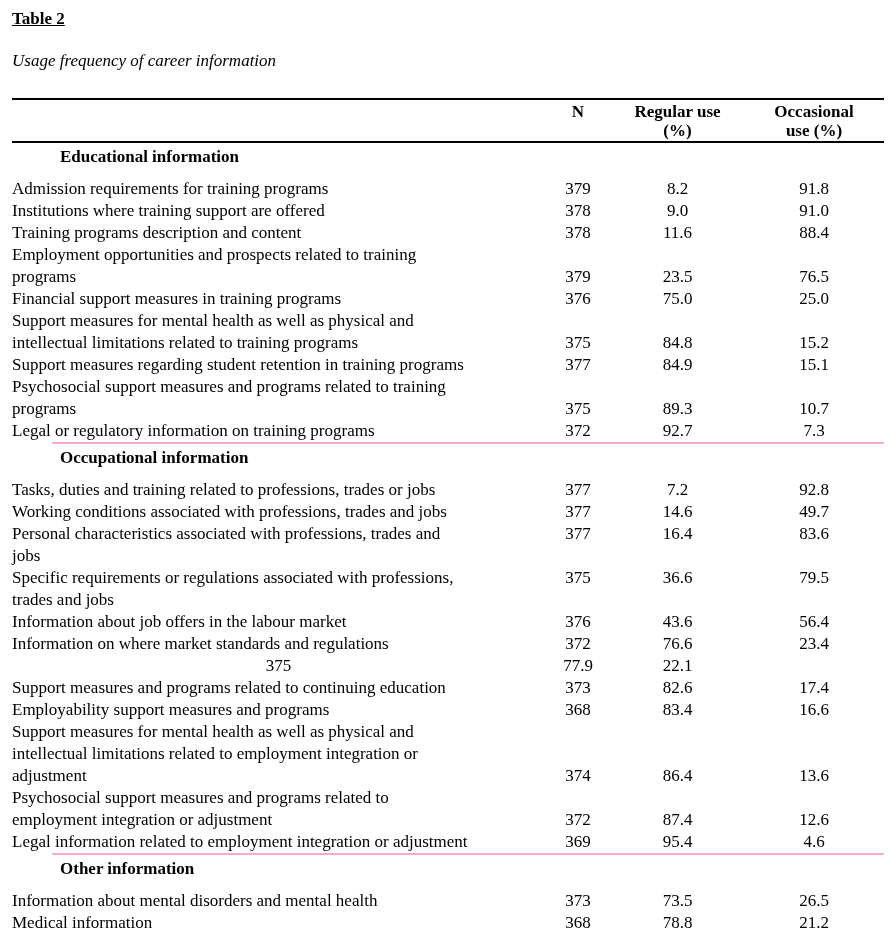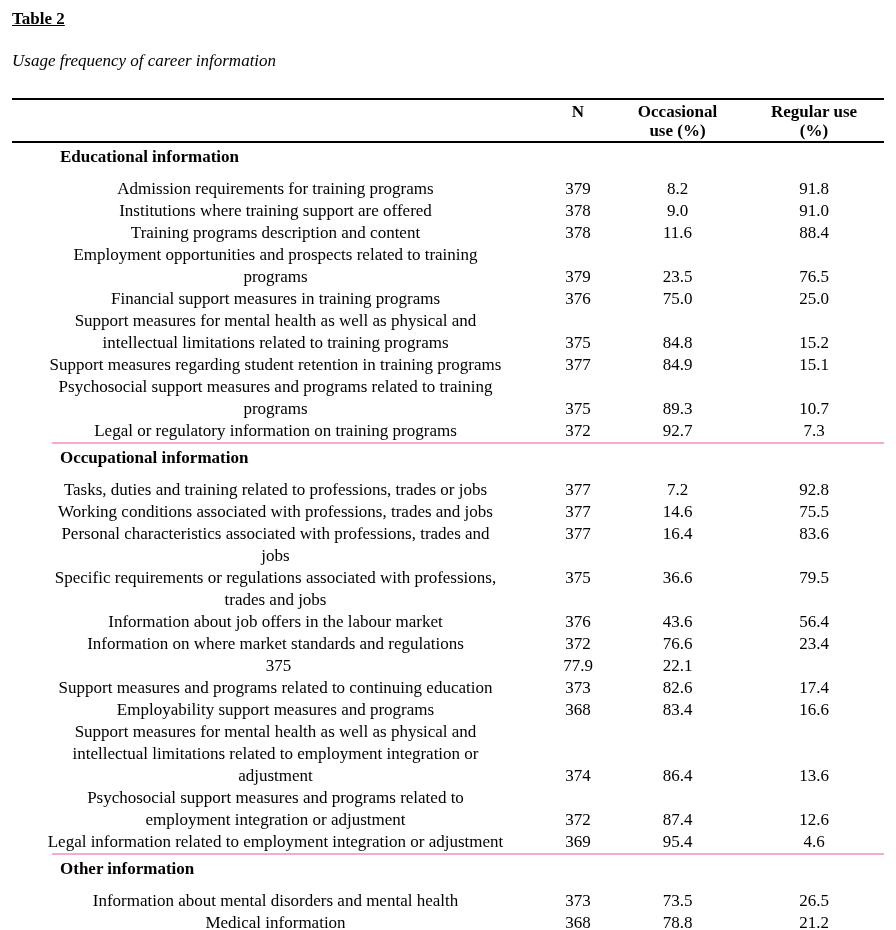--- a/index.html
+++ b/index.html
@@ -55,21 +55,21 @@
   .section-row {
     font-weight: bold;
     line-height: 22px;
     padding: 3px 0 10px 8px;
     margin-left: 40px;
   }
   .section-row.ruled { border-top: 2px solid #f9a8d4; }
 
   
   .data-row .label {
-    text-align: center;
+    text-align: left;
     line-height: 22px;
     padding-right: 6px;
   }
   .data-row .num {
     text-align: center;
     line-height: 22px;
   }
   .data-row.align-top .num { align-self: start; }
   .data-row.align-bottom .num { align-self: end; }
 </style>
@@ -77,22 +77,22 @@
 <body>
 
 <div class="page">
   <div class="table-label">Table 2</div>
   <div class="table-caption">Usage frequency of career information</div>
 
   <div class="apa-table">
     <div class="grid-row header-row">
       <div class="cell"></div>
       <div class="cell" id="hdr-n">N</div>
+      <div class="cell" id="hdr-regular">Regular use<br>(%)</div>
       <div class="cell" id="hdr-occasional">Occasional<br>use (%)</div>
-      <div class="cell" id="hdr-regular">Regular use<br>(%)</div>
     </div>
     <div id="table-body">
         <div class="section-row">Educational information</div>
         <div class="grid-row data-row align-top">
           <div class="cell label">Admission requirements for training programs</div>
           <div class="cell num">379</div>
           <div class="cell num">8.2</div>
           <div class="cell num">91.8</div>
         </div>
         <div class="grid-row data-row align-top">
@@ -147,21 +147,21 @@
         <div class="grid-row data-row align-top">
           <div class="cell label">Tasks, duties and training related to professions, trades or jobs</div>
           <div class="cell num">377</div>
           <div class="cell num">7.2</div>
           <div class="cell num">92.8</div>
         </div>
         <div class="grid-row data-row align-top">
           <div class="cell label">Working conditions associated with professions, trades and jobs</div>
           <div class="cell num">377</div>
           <div class="cell num">14.6</div>
-          <div class="cell num">75.5</div>
+          <div class="cell num">49.7</div>
         </div>
         <div class="grid-row data-row align-top">
           <div class="cell label">Personal characteristics associated with professions, trades and<br>jobs</div>
           <div class="cell num">377</div>
           <div class="cell num">16.4</div>
           <div class="cell num">83.6</div>
         </div>
         <div class="grid-row data-row align-top">
           <div class="cell label">Specific requirements or regulations associated with professions,<br>trades and jobs</div>
           <div class="cell num">375</div>

